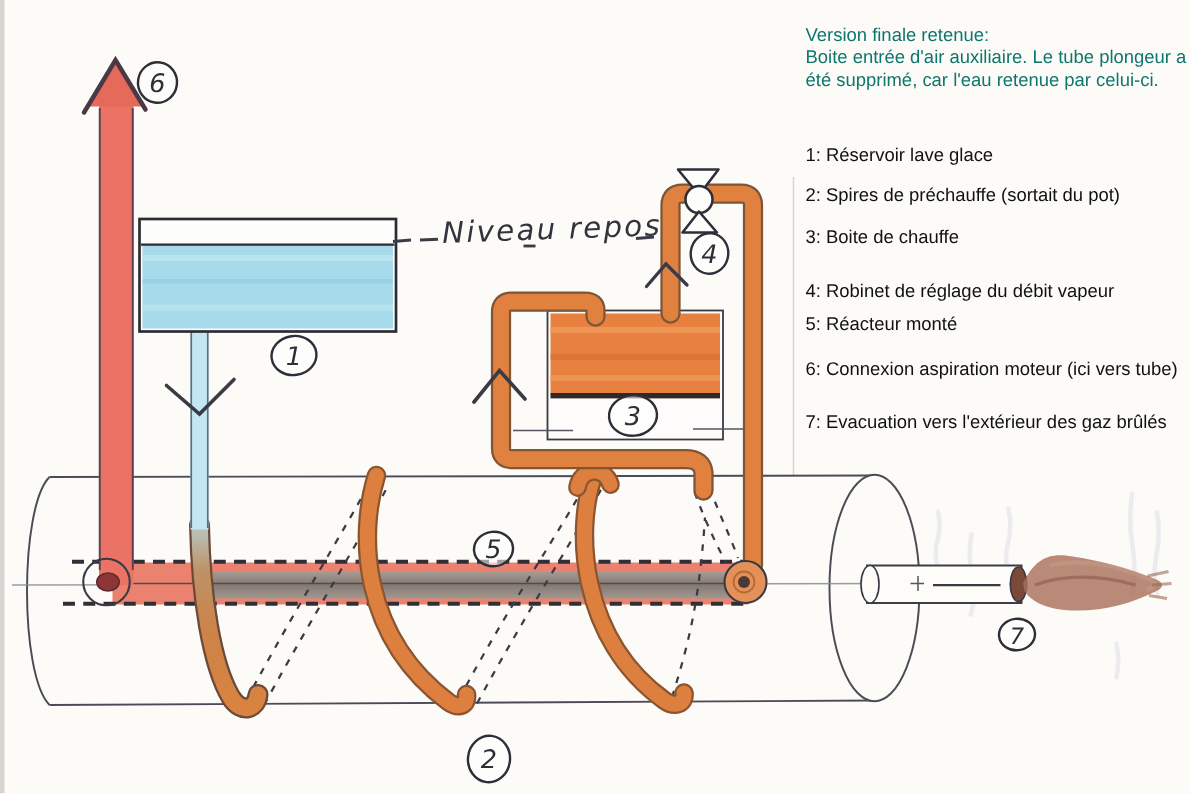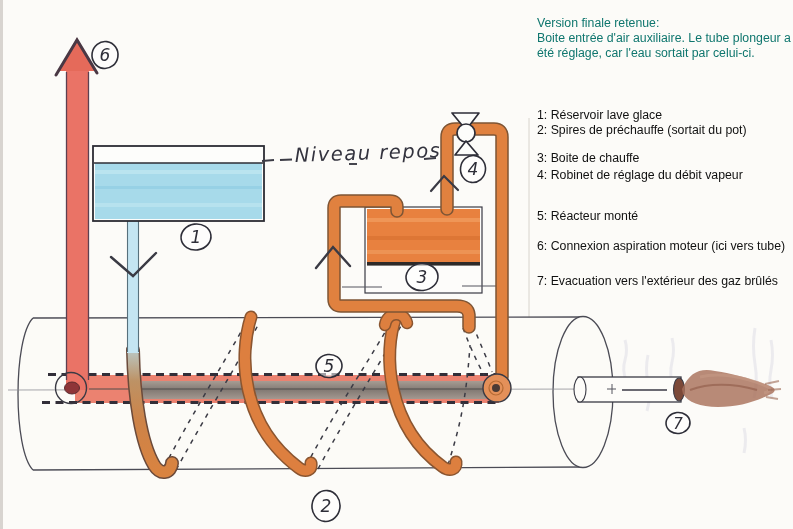--- a/index.html
+++ b/index.html
@@ -203,24 +203,24 @@
     <g>
       <ellipse cx="678" cy="423" rx="12" ry="10.5" fill="rgba(255,255,255,0.5)" stroke="#2e2e38" stroke-width="1.6" transform="rotate(-6 678 423)"></ellipse>
       <text x="678" y="429" font-size="15">7</text>
     </g>
   </g>
 </svg>
 
 <div class="panel">
   <div class="note-line" style="top:16px">Version finale retenue:</div>
   <div class="note-line" style="top:31px">Boite entrée d'air auxiliaire. Le tube plongeur a</div>
-  <div class="note-line" style="top:46px">été réglage, car l'eau sortait par celui-ci.</div>
-
-  <div class="legend-item" style="top:108px">1: Réservoir lave glace</div>
+  <div class="note-line" style="top:46px">été supprimé, car l'eau retenue par celui-ci.</div>
+
+  <div class="legend-item" style="top:96px">1: Réservoir lave glace</div>
   <div class="legend-item" style="top:123px">2: Spires de préchauffe (sortait du pot)</div>
   <div class="legend-item" style="top:151px">3: Boite de chauffe</div>
-  <div class="legend-item" style="top:168px">4: Robinet de réglage du débit vapeur</div>
+  <div class="legend-item" style="top:187px">4: Robinet de réglage du débit vapeur</div>
   <div class="legend-item" style="top:209px">5: Réacteur monté</div>
   <div class="legend-item" style="top:239px">6: Connexion aspiration moteur (ici vers tube)</div>
   <div class="legend-item" style="top:274px">7: Evacuation vers l'extérieur des gaz brûlés</div>
 </div>
 
 </div>
 
 </body></html>

